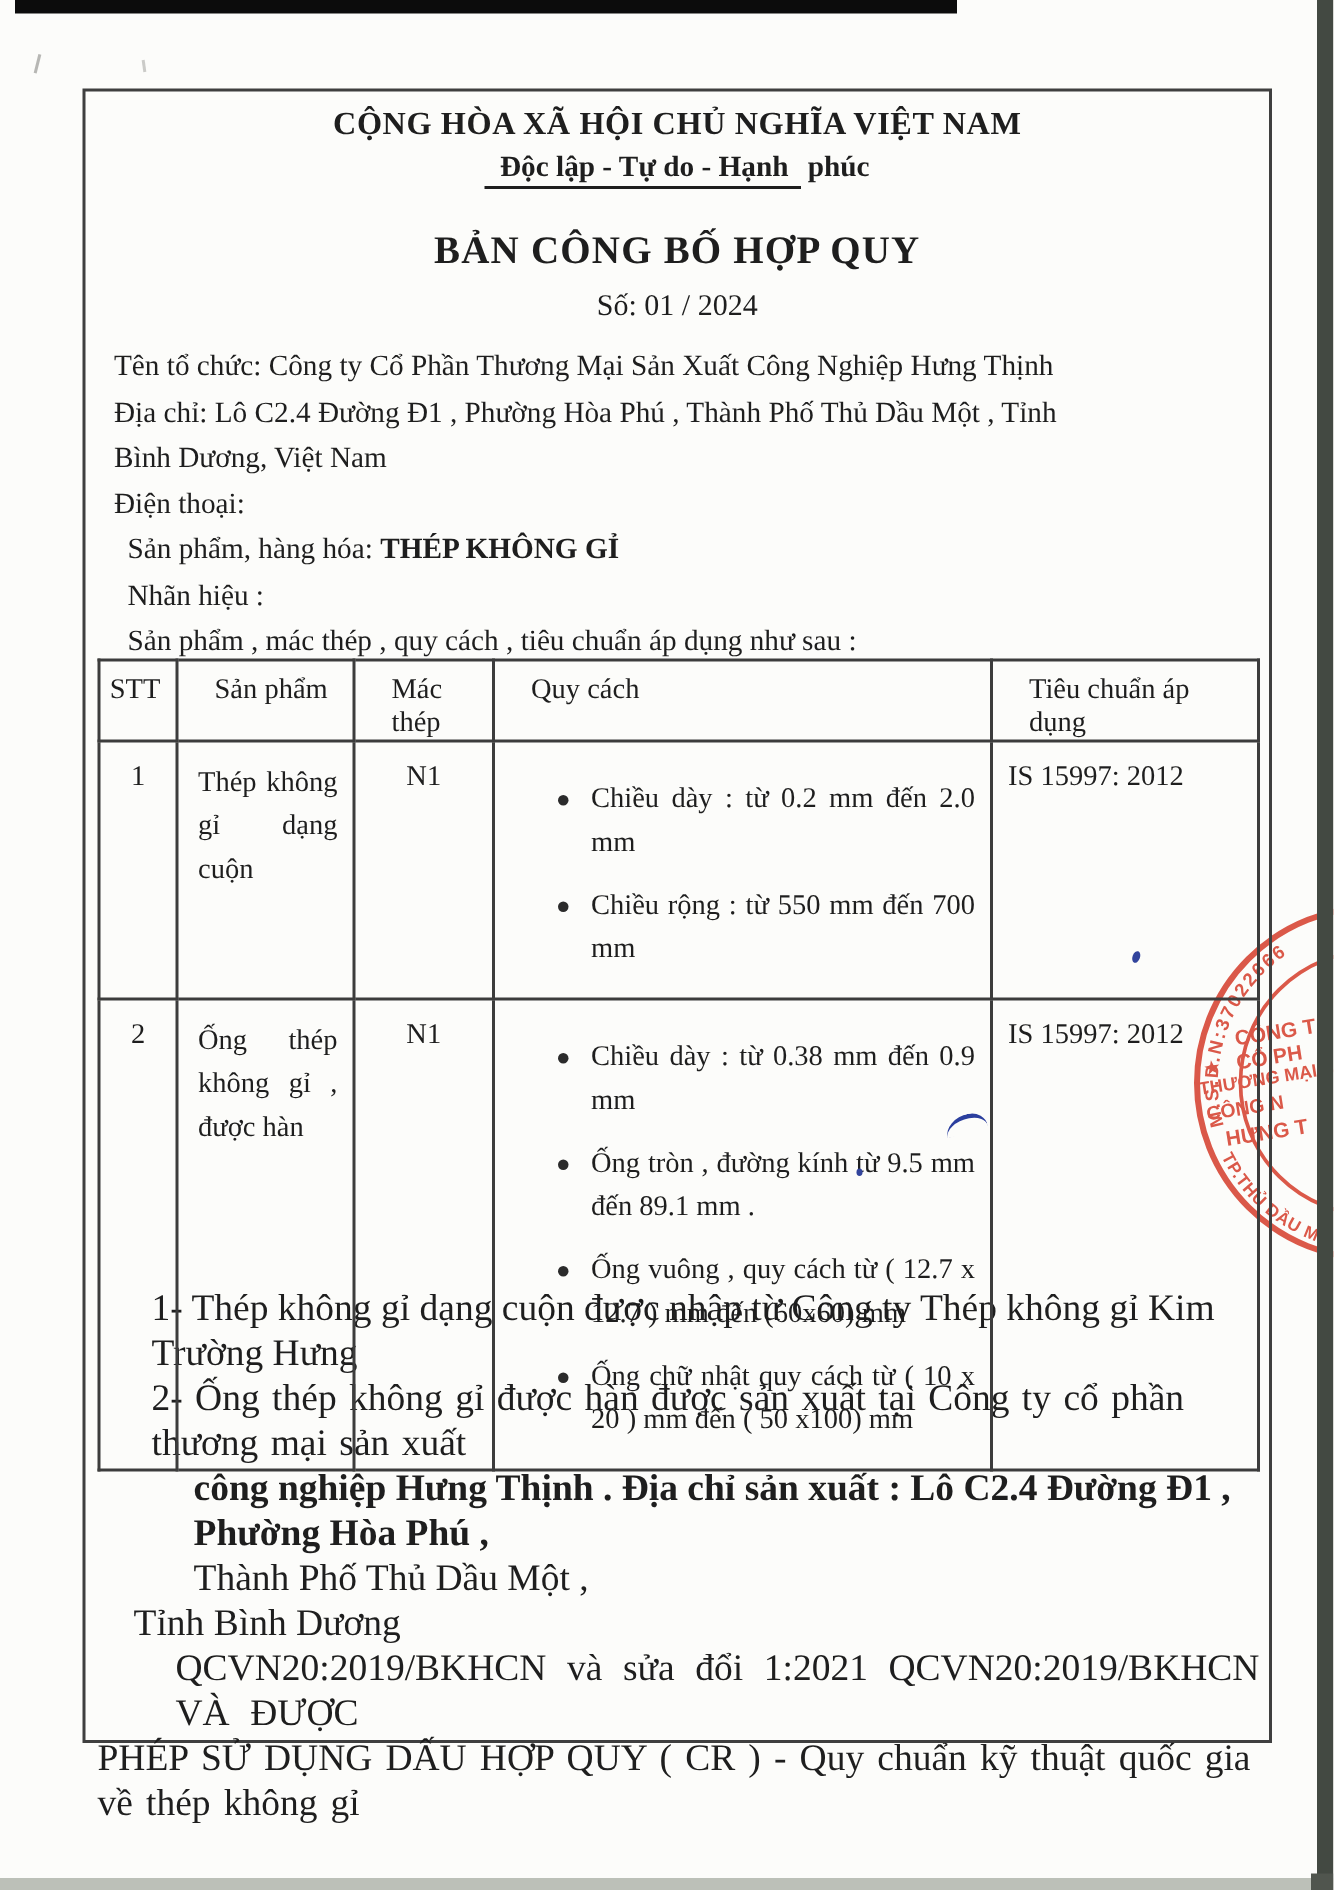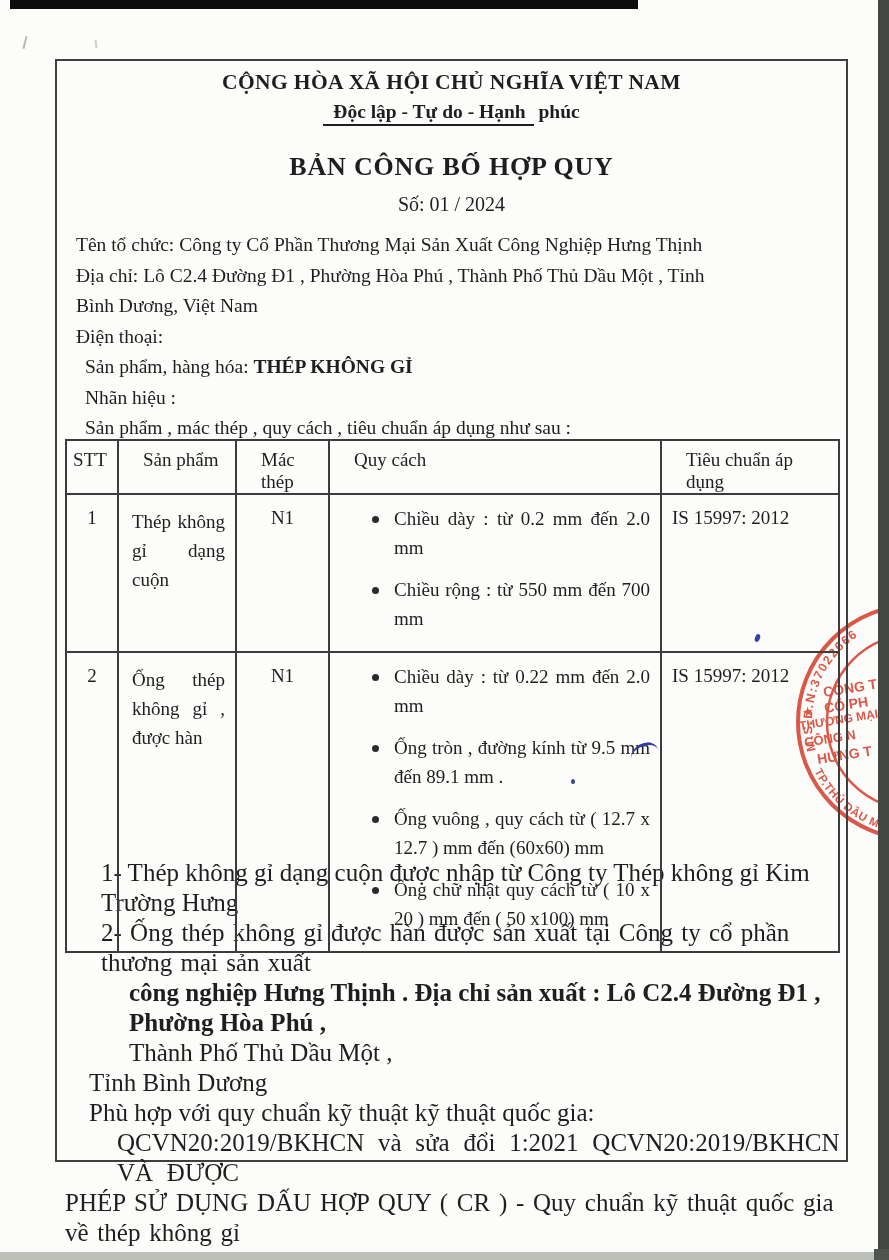--- a/index.html
+++ b/index.html
@@ -32,21 +32,21 @@
   .bold { font-weight:bold; }
 
   
   .spec-table { position:absolute; left:65px; top:439px; width:773px; border-collapse:collapse; table-layout:fixed; font-size:19px; z-index:4; background:transparent; }
   .spec-table th, .spec-table td { border:2px solid #3c3c3c; vertical-align:top; font-weight:normal; }
   .spec-table thead th { height:40px; text-align:left; padding:8px 4px 0 24px;font-family:Liberation Serif, serif; }
   .spec-table thead th.h-stt { text-align:center; padding-left:0; }
   .c-stt   { text-align:center; padding-top:12px; }
   .c-prod  { padding:12px 10px 0 13px; text-align:justify; line-height:29px; }
   .c-grade { text-align:center; padding-top:12px; }
-  .c-spec  { padding:2px 10px 4px 0; }
+  .c-spec  { padding:16px 10px 4px 0; }
   .c-std   { padding:12px 4px 0 10px; }
   .spec-item { display:flex; margin:8px 0 14px 0; }
   .spec-item .dot { width:7px; height:7px; border-radius:50%; background:#2b2b2b; margin:11px 15px 0 42px; flex:none; }
   .spec-text { flex:1; text-align:justify; line-height:28.5px; }
 
   
   .notes { position:absolute; left:65px; top:858px; width:777px; font-size:25px; line-height:30px; z-index:3; }
   .nl-1 { padding-left:36px; }
   .nl-2 { padding-left:24px; }
   .nl-3 { padding-left:36px; word-spacing:2px; }
@@ -149,21 +149,21 @@
         </td>
         <td class="c-std">IS 15997: 2012</td>
       </tr>
       <tr style="height:236px">
         <td class="c-stt">2</td>
         <td class="c-prod">Ống thép không gỉ , được hàn</td>
         <td class="c-grade">N1</td>
         <td class="c-spec">
           <div class="spec-item">
               <span class="dot"></span>
-              <span class="spec-text">Chiều dày : từ 0.22 mm đến 2.0 mm</span>
+              <span class="spec-text">Chiều dày : từ 0.38 mm đến 0.9 mm</span>
             </div>
           <div class="spec-item">
               <span class="dot"></span>
               <span class="spec-text">Ống tròn , đường kính từ 9.5 mm đến 89.1 mm .</span>
             </div>
           <div class="spec-item">
               <span class="dot"></span>
               <span class="spec-text">Ống vuông , quy cách từ ( 12.7 x 12.7 ) mm đến (60x60) mm</span>
             </div>
           <div class="spec-item">
@@ -175,21 +175,20 @@
       </tr>
     </tbody>
   </table>
 
   <div class="notes">
     <div class="nl-1">1-  Thép không gỉ dạng cuộn được nhập từ Công ty Thép không gỉ Kim Trường Hưng</div>
     <div class="nl-3">2-  Ống thép không gỉ được hàn được sản xuất tại Công ty cổ phần thương mại sản xuất</div>
     <div class="nl-4">công nghiệp Hưng Thịnh . Địa chỉ sản xuất : Lô C2.4 Đường Đ1 , Phường Hòa Phú ,</div>
     <div class="nl-5">Thành Phố Thủ Dầu Một ,</div>
     <div class="nl-6">Tỉnh Bình Dương</div>
-    <div class="nl-7">Phù hợp với quy chuẩn kỹ thuật kỹ thuật quốc gia:</div>
     <div class="nl-8">QCVN20:2019/BKHCN và sửa đổi 1:2021 QCVN20:2019/BKHCN VÀ ĐƯỢC</div>
     <div class="nl-9">PHÉP SỬ DỤNG DẤU HỢP QUY ( CR ) -  Quy chuẩn kỹ thuật quốc gia về thép không gỉ</div>
   </div>
 
   <div class="pen-dot1"></div>
   <div class="pen-squiggle"></div>
   <div class="pen-dot2"></div>
 
   <div class="pencil-a"></div>
   <div class="pencil-b"></div>

